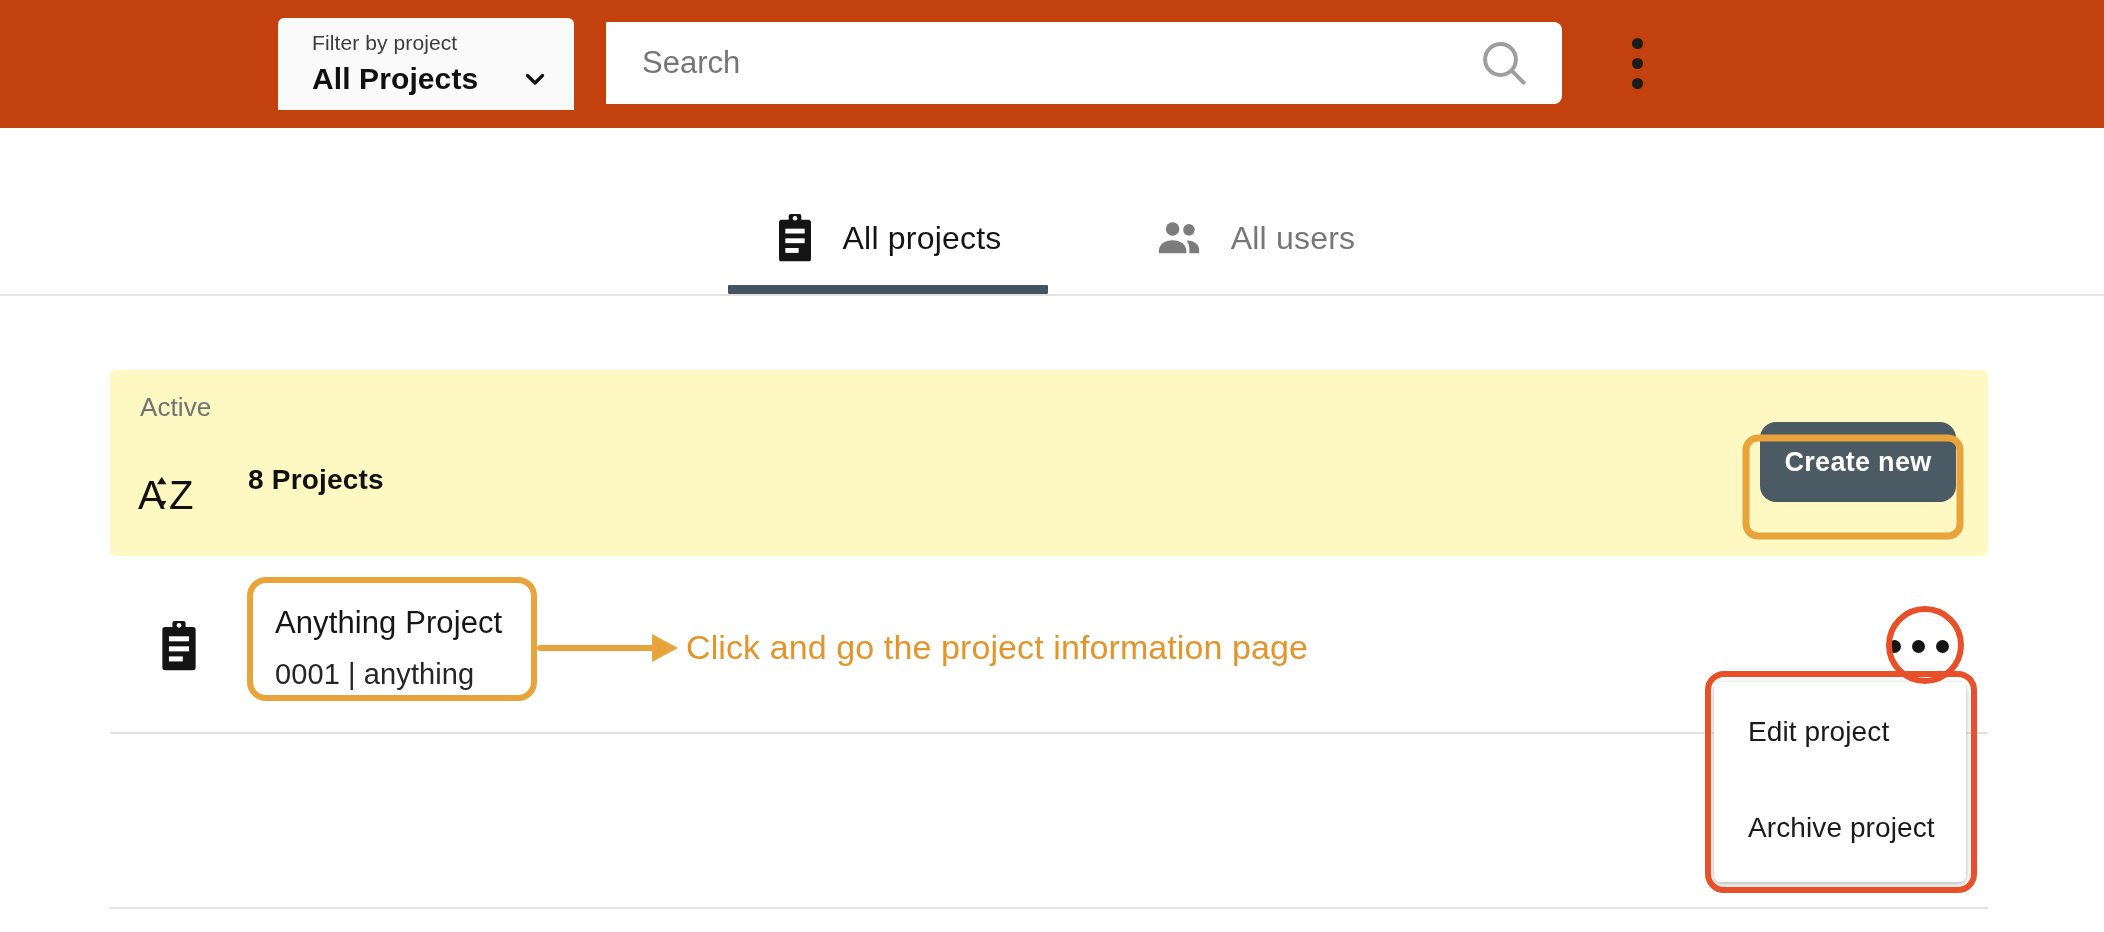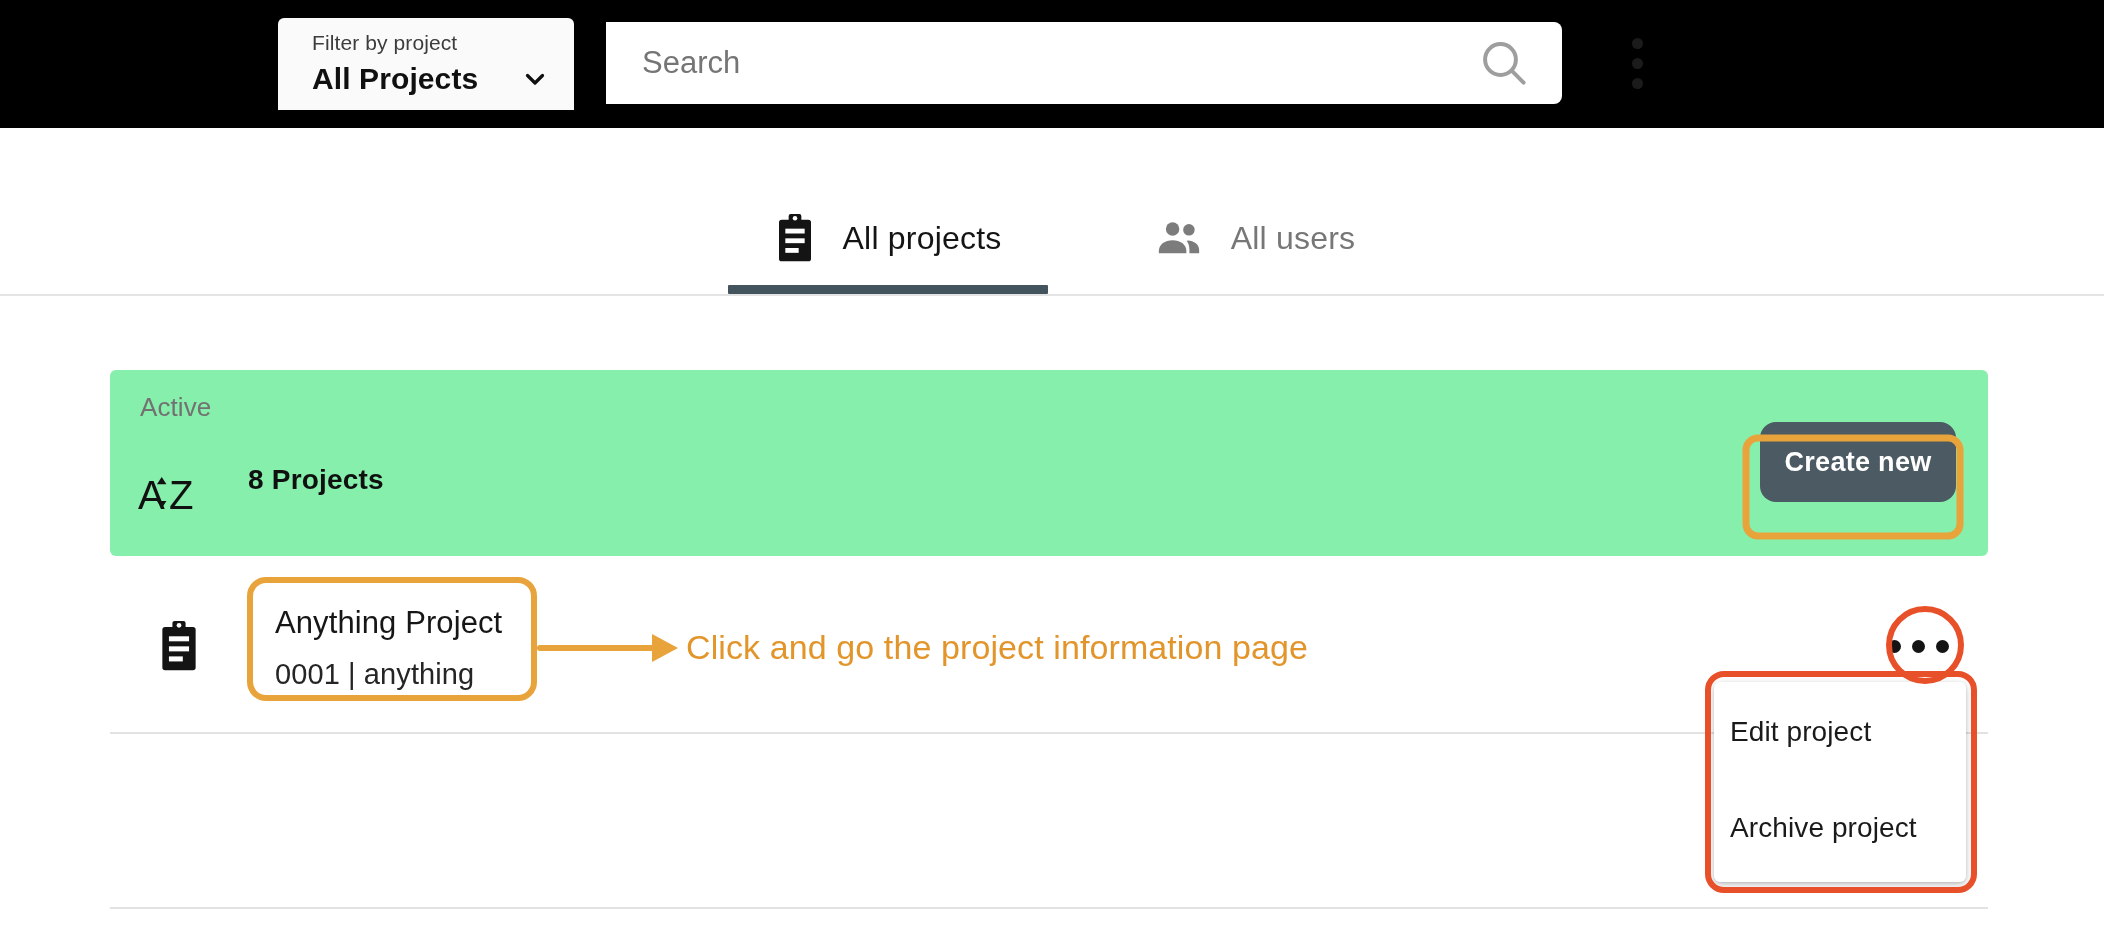--- a/index.html
+++ b/index.html
@@ -7,21 +7,21 @@
     width: 2104px; height: 932px;
     background: #ffffff;
     font-family: "Liberation Sans", sans-serif;
     overflow: hidden;
   }
   .app { position: relative; width: 2104px; height: 932px; background:#fff; }
 
   
   .topbar {
     position: absolute; left:0; top:0; width:2104px; height:128px;
-    background:#000000;
+    background:#c2410c;
   }
   .filter-select {
     position:absolute; left:278px; top:18px; width:296px; height:92px;
     background:#fafafa; border-radius:6px 6px 0 0;
     padding:10px 22px 0 34px;
   }
   .filter-label {
     font-size:21px; color:#3c3c3c; line-height:30px; letter-spacing:.1px;
   }
   .filter-value-row { display:flex; align-items:center; margin-top:2px; }
@@ -71,21 +71,21 @@
   .tab-projects .tab-text { color:#141414; }
   .tab-users .tab-text { color:#777777; }
   .tab-underline {
     position:absolute; left:728px; top:285px; width:320px; height:9px;
     background:#44545e; border-radius:1px;
   }
 
   
   .panel {
     position:absolute; left:110px; top:370px; width:1878px; height:186px;
-    background:#86efac; border-radius:6px;
+    background:#fef9c3; border-radius:6px;
   }
   .panel-kicker {
     position:absolute; left:30px; top:22px;
     font-size:26px; color:#727272; letter-spacing:.1px;
   }
   .sort-icon {
     position:absolute; left:28px; top:97px; width:62px; height:52px; cursor:pointer;
   }
   .panel-count {
     position:absolute; left:138px; top:94px;
@@ -122,21 +122,21 @@
   .row-more i { width:13px; height:13px; border-radius:50%; background:#141414; display:block; }
 
   
   .dropdown {
     position:absolute; left:1714px; top:682px; width:252px; height:200px;
     background:#ffffff; border-radius:6px;
     box-shadow:0 3px 10px rgba(0,0,0,.20), 0 1px 3px rgba(0,0,0,.14);
   }
   .dd-item {
     position:absolute; left:0; width:252px; height:56px;
-    display:flex; align-items:center; padding-left:16px;
+    display:flex; align-items:center; padding-left:34px;
     font-size:28px; color:#1a1a1a; letter-spacing:.1px; cursor:pointer;
   }
   .dd-edit { top:22px; }
   .dd-archive { top:118px; }
 
   
   .anno { position:absolute; pointer-events:none; }
   .anno-text {
     position:absolute; left:686px; top:628px;
     font-size:34px; color:#e2952a; letter-spacing:.1px; white-space:nowrap;

